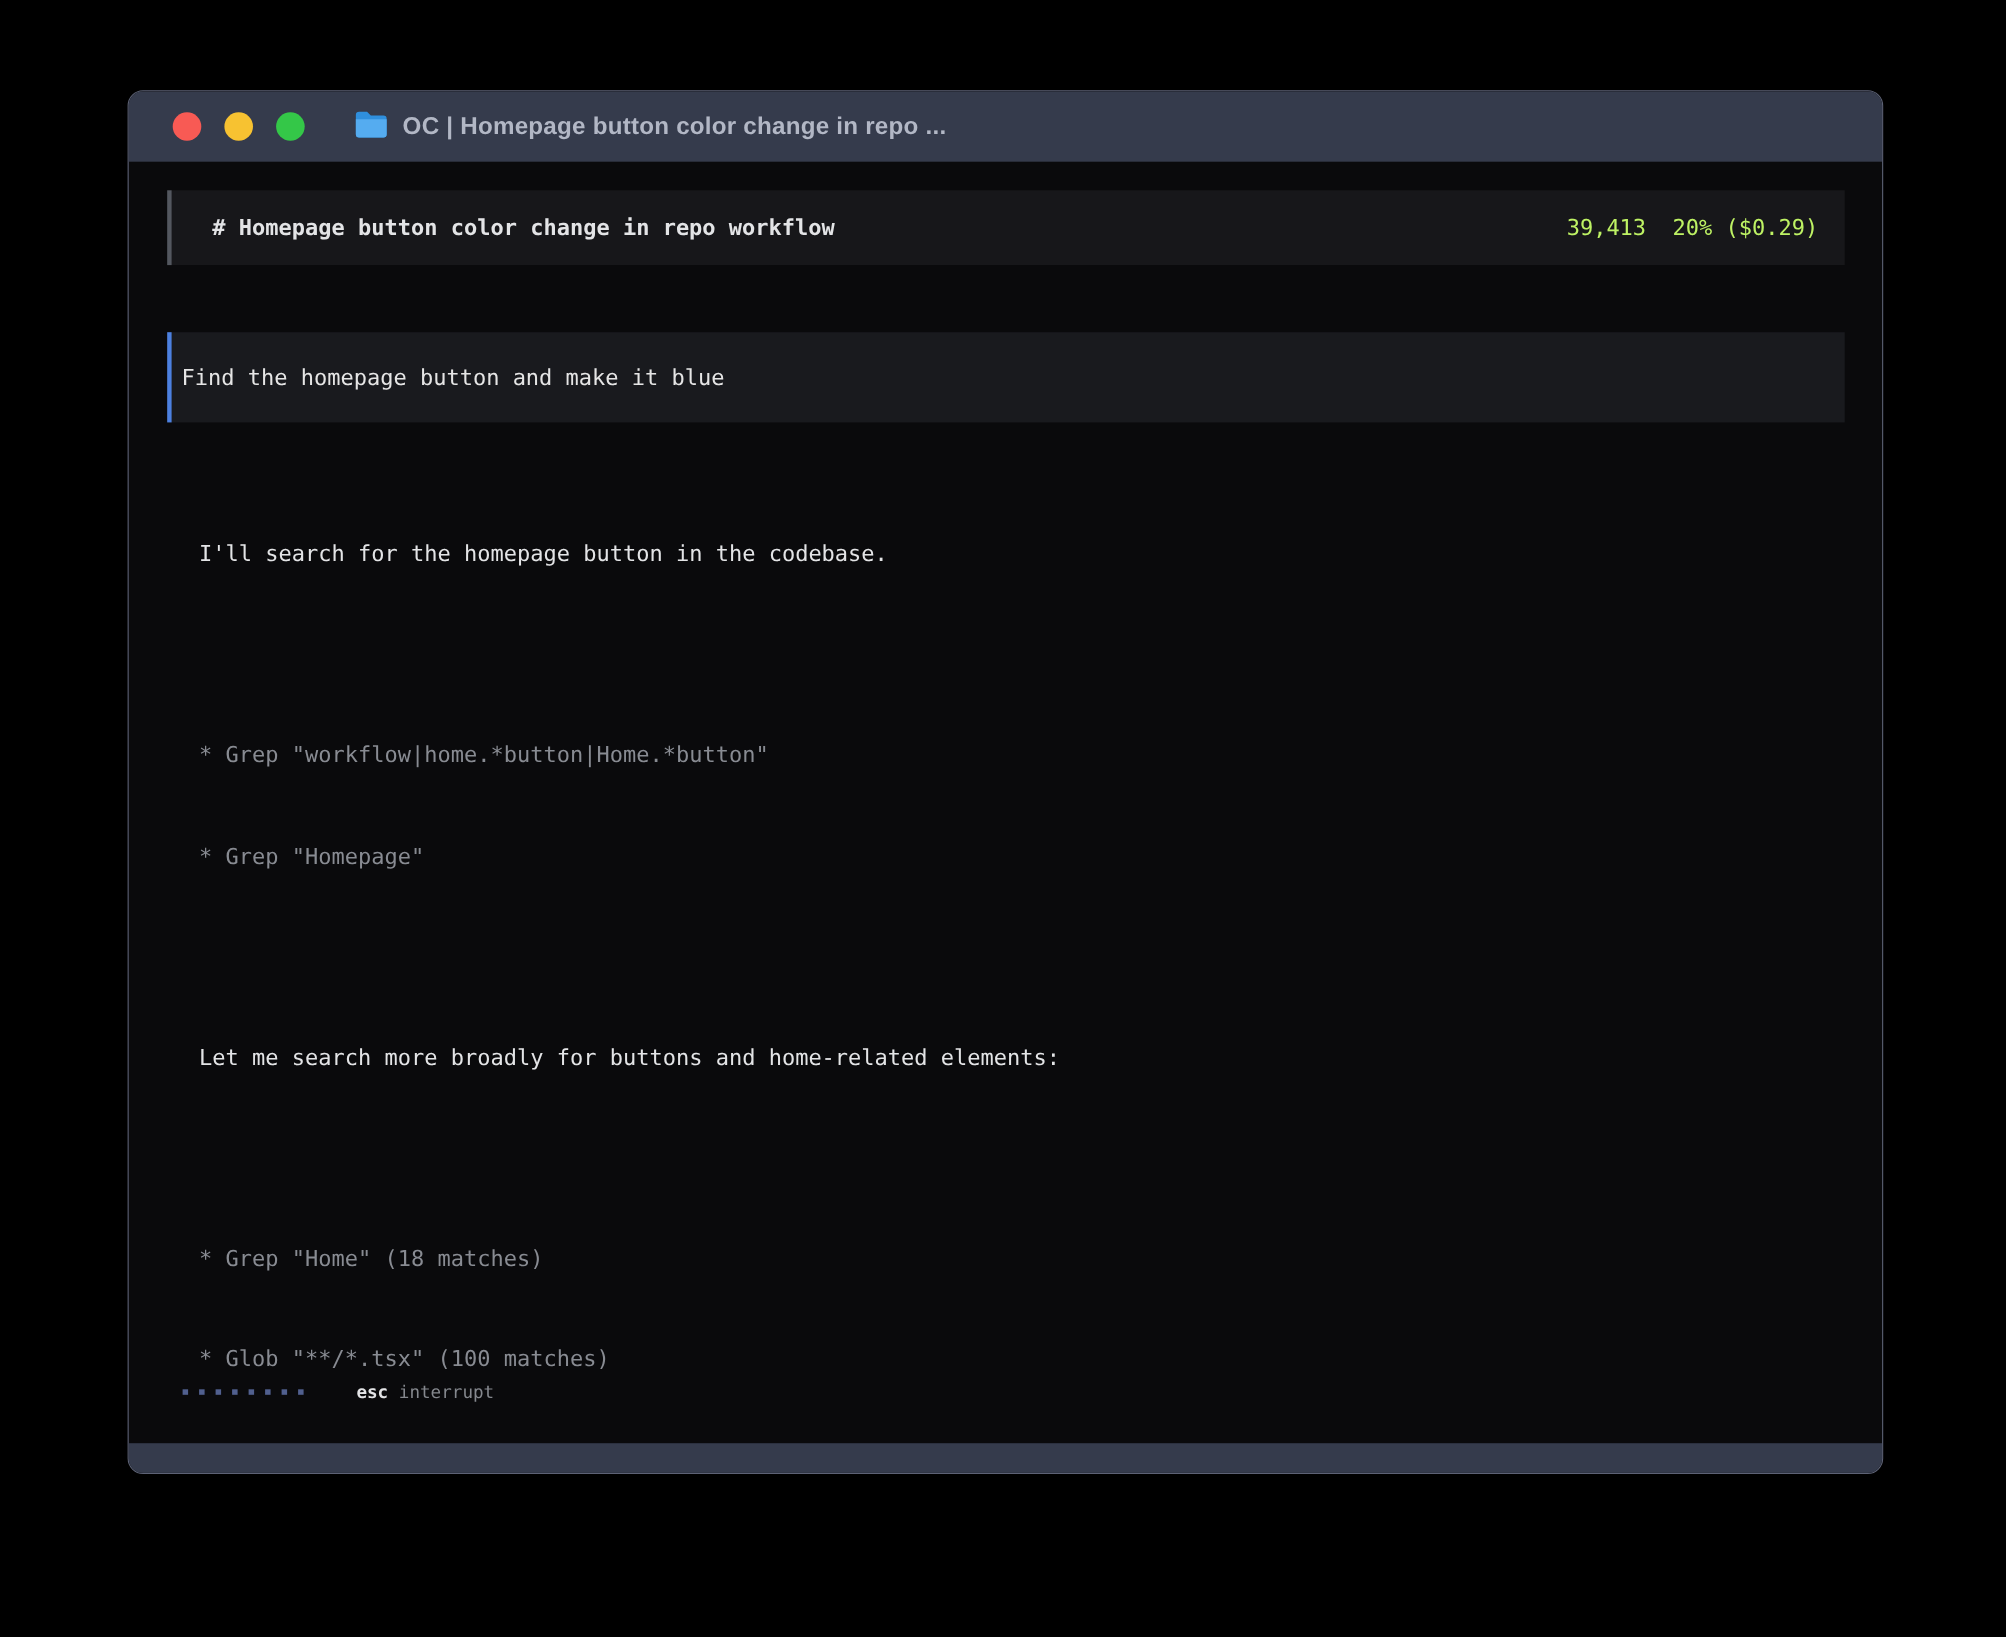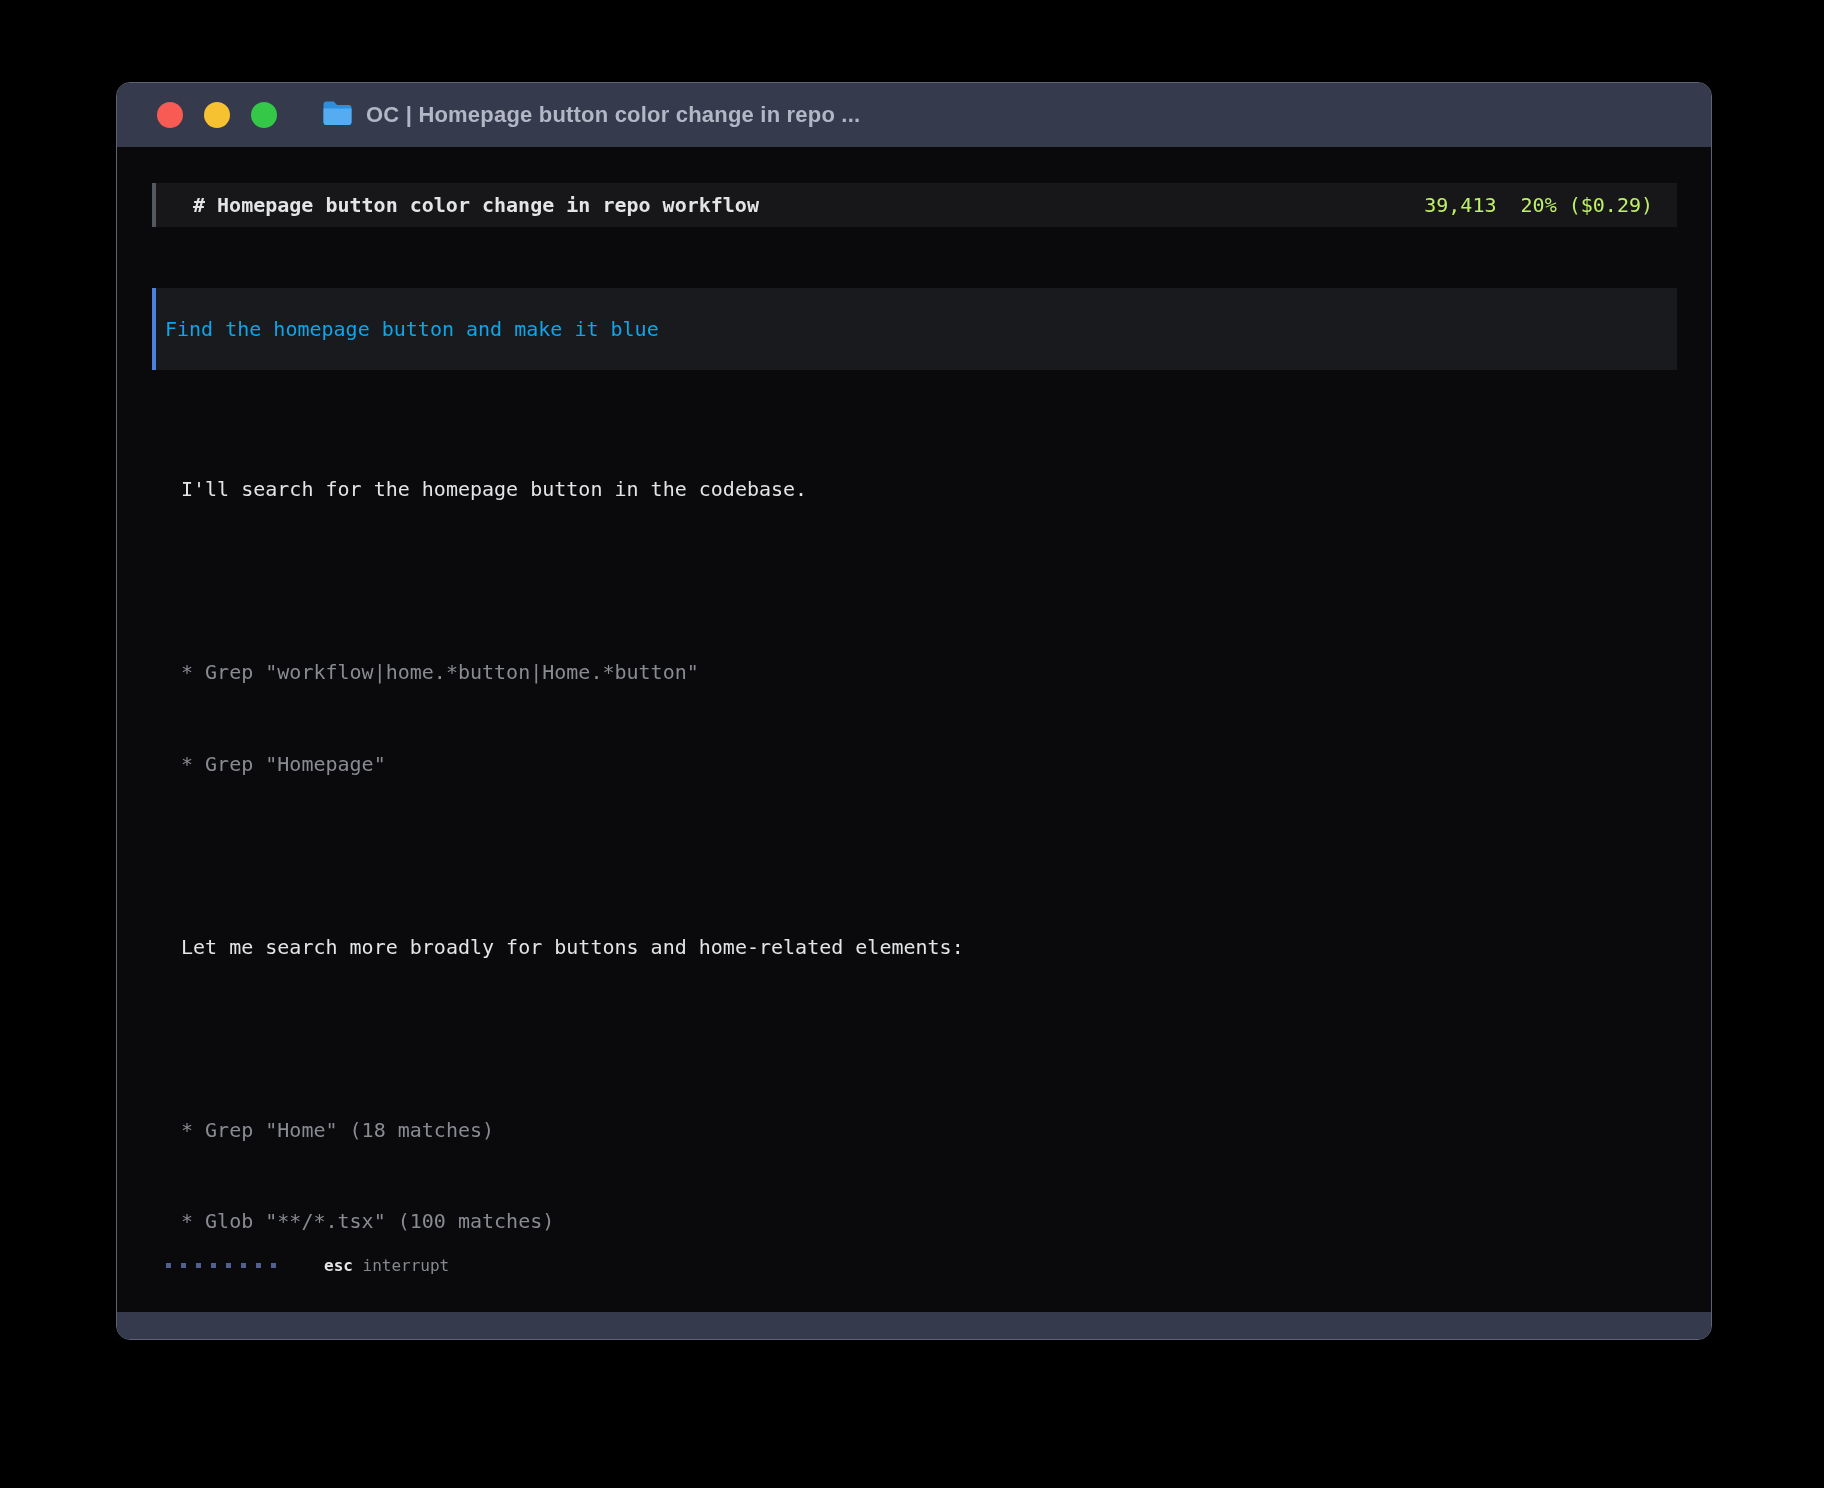--- a/index.html
+++ b/index.html
@@ -42,36 +42,36 @@
 
   
   .content {
     flex: 1; position: relative;
     padding: 0 34px 0 35px;
     font-size: 20px; line-height: 30.5px;
     color: #e3e4e6;
   }
 
   .header-block {
-    margin-top: 36px; height: 44px;
+    margin-top: 26px; height: 68px;
     background: #17171a;
     border-left: 4px solid #53575f;
     display: flex; align-items: center; justify-content: space-between;
     padding: 0 24px 0 37px;
     font-weight: bold; white-space: pre;
   }
   .hdr-stats { font-weight: normal; color: #bef264; white-space: pre; }
 
   .user-block {
     margin-top: 61px; height: 82px;
     background: #191a1e;
     border-left: 4px solid #4c80e0;
     display: flex; align-items: center;
     padding-left: 9px;
-    color: #0ea5e9; white-space: pre;
+    color: #e5e5e5; white-space: pre;
   }
 
   .transcript { margin-top: 43px; padding-left: 13px; white-space: pre; }
   .line { height: 30.5px; margin-left: 16px; }
   .line.text { color: #e3e4e6; }
   .line.tool { color: #888b92; }
   .gap { height: 30.5px; }
 
   
   .statusbar {

